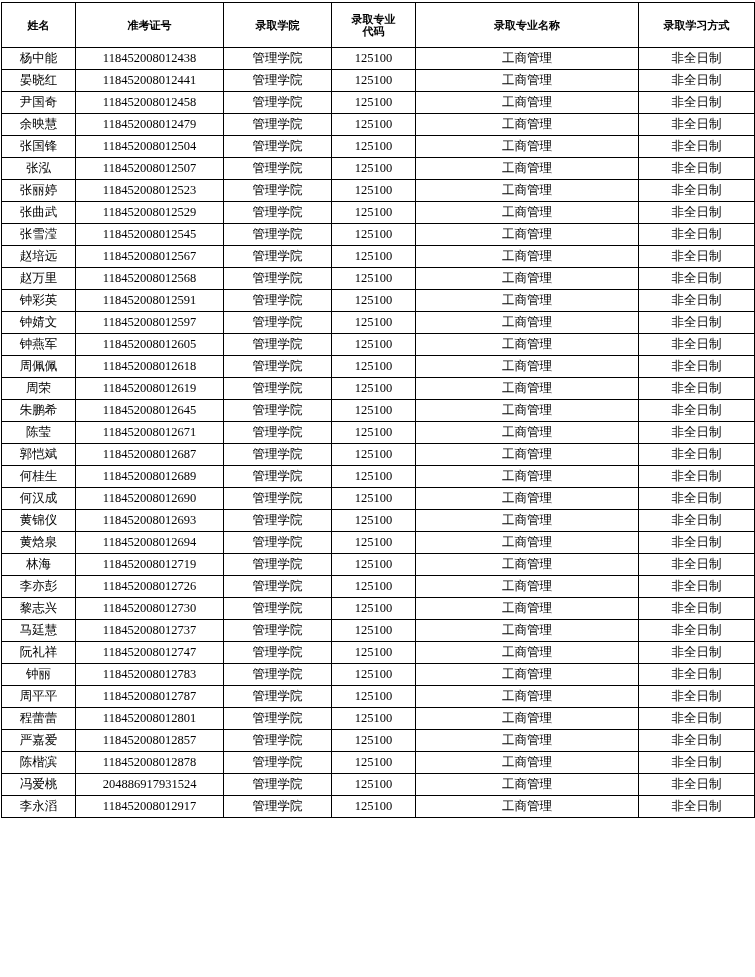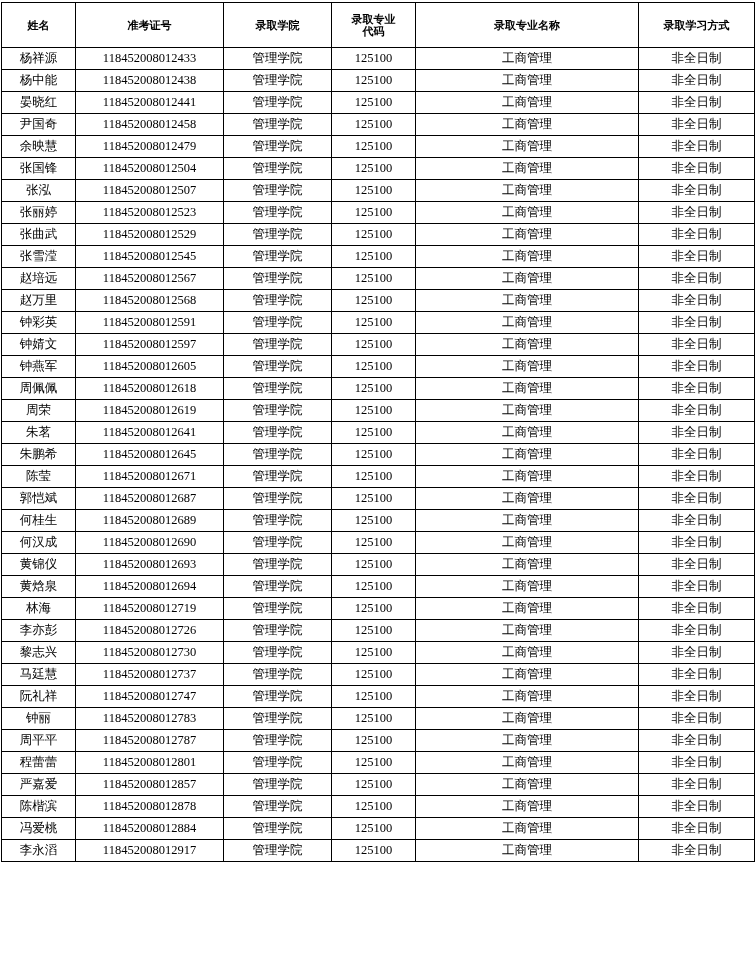--- a/index.html
+++ b/index.html
@@ -84,28 +84,20 @@
             <div>录取专业</div>
             <div>代码</div>
           </div>
         </th>
         <th>录取专业名称</th>
         <th>录取学习方式</th>
       </tr>
     </thead>
     <tbody id="table-body">
         <tr>
-          <td class="name-cell">杨祥源</td>
-          <td class="id-cell">118452008012433</td>
-          <td class="college-cell">管理学院</td>
-          <td class="majcode-cell">125100</td>
-          <td class="majname-cell">工商管理</td>
-          <td class="mode-cell">非全日制</td>
-        </tr>
-        <tr>
           <td class="name-cell">杨中能</td>
           <td class="id-cell">118452008012438</td>
           <td class="college-cell">管理学院</td>
           <td class="majcode-cell">125100</td>
           <td class="majname-cell">工商管理</td>
           <td class="mode-cell">非全日制</td>
         </tr>
         <tr>
           <td class="name-cell">晏晓红</td>
           <td class="id-cell">118452008012441</td>
@@ -220,28 +212,20 @@
         </tr>
         <tr>
           <td class="name-cell">周荣</td>
           <td class="id-cell">118452008012619</td>
           <td class="college-cell">管理学院</td>
           <td class="majcode-cell">125100</td>
           <td class="majname-cell">工商管理</td>
           <td class="mode-cell">非全日制</td>
         </tr>
         <tr>
-          <td class="name-cell">朱茗</td>
-          <td class="id-cell">118452008012641</td>
-          <td class="college-cell">管理学院</td>
-          <td class="majcode-cell">125100</td>
-          <td class="majname-cell">工商管理</td>
-          <td class="mode-cell">非全日制</td>
-        </tr>
-        <tr>
           <td class="name-cell">朱鹏希</td>
           <td class="id-cell">118452008012645</td>
           <td class="college-cell">管理学院</td>
           <td class="majcode-cell">125100</td>
           <td class="majname-cell">工商管理</td>
           <td class="mode-cell">非全日制</td>
         </tr>
         <tr>
           <td class="name-cell">陈莹</td>
           <td class="id-cell">118452008012671</td>
@@ -365,21 +349,21 @@
         <tr>
           <td class="name-cell">陈楷滨</td>
           <td class="id-cell">118452008012878</td>
           <td class="college-cell">管理学院</td>
           <td class="majcode-cell">125100</td>
           <td class="majname-cell">工商管理</td>
           <td class="mode-cell">非全日制</td>
         </tr>
         <tr>
           <td class="name-cell">冯爱桃</td>
-          <td class="id-cell">118452008012884</td>
+          <td class="id-cell">204886917931524</td>
           <td class="college-cell">管理学院</td>
           <td class="majcode-cell">125100</td>
           <td class="majname-cell">工商管理</td>
           <td class="mode-cell">非全日制</td>
         </tr>
         <tr>
           <td class="name-cell">李永滔</td>
           <td class="id-cell">118452008012917</td>
           <td class="college-cell">管理学院</td>
           <td class="majcode-cell">125100</td>

